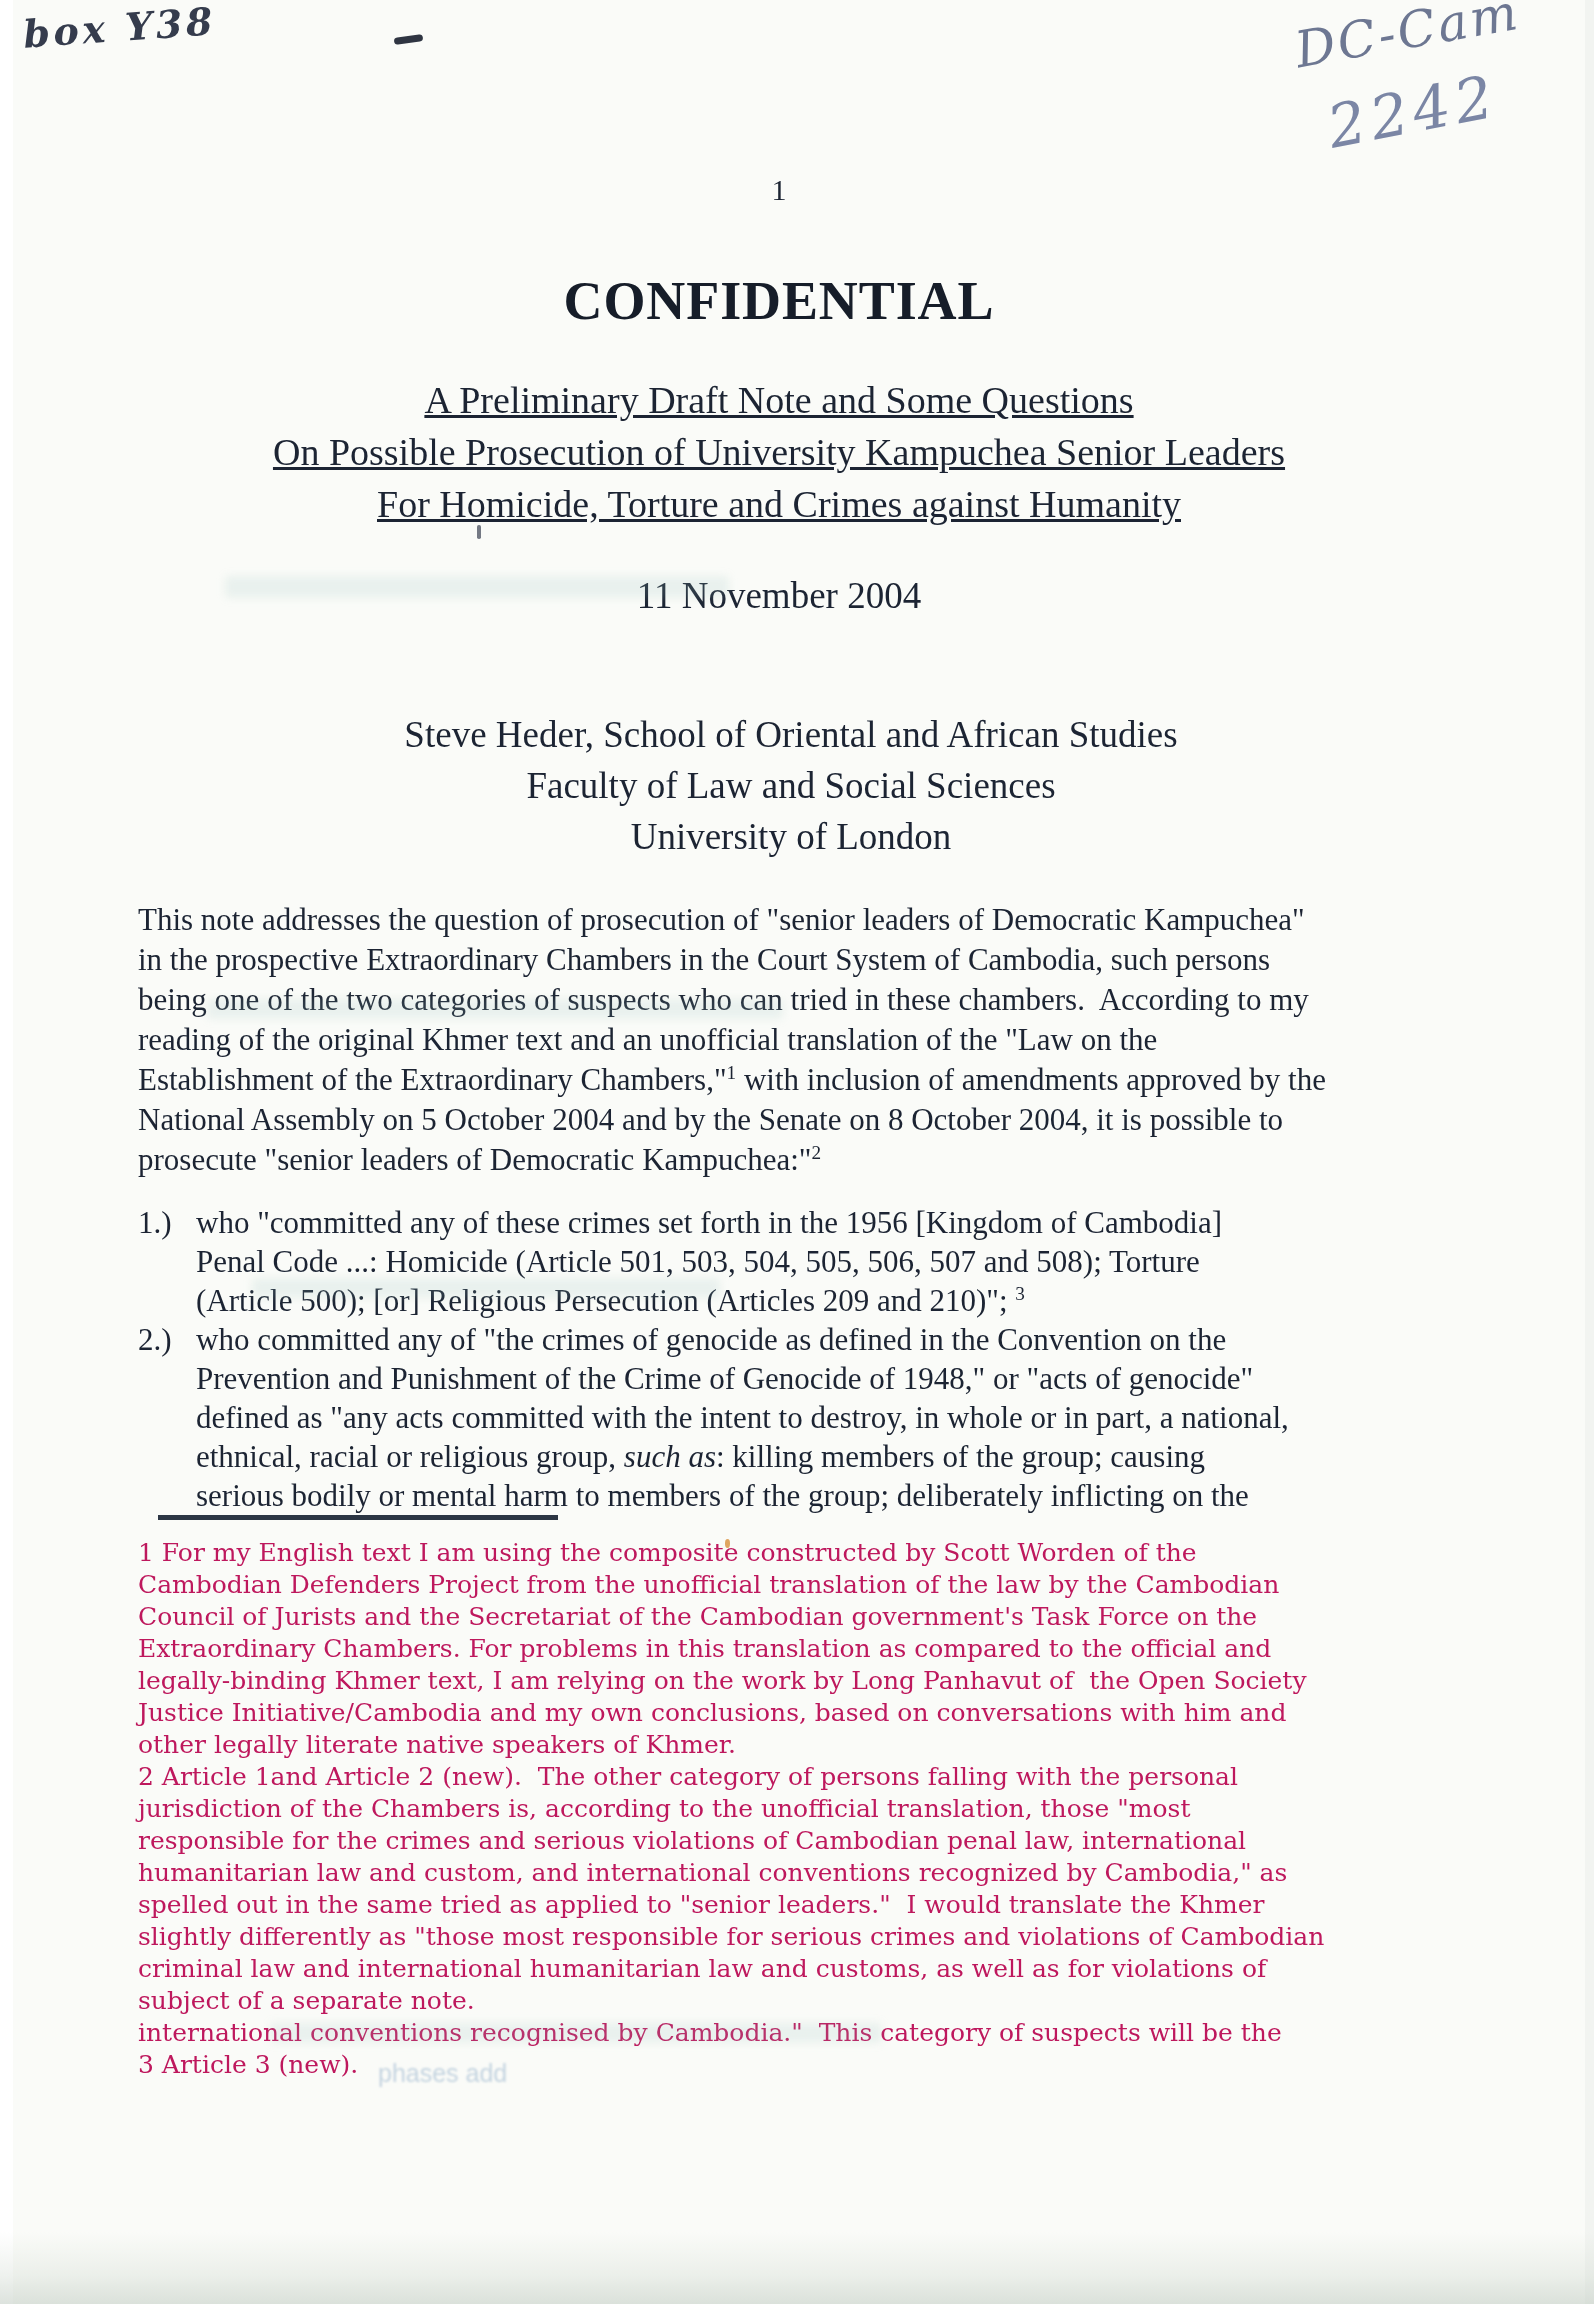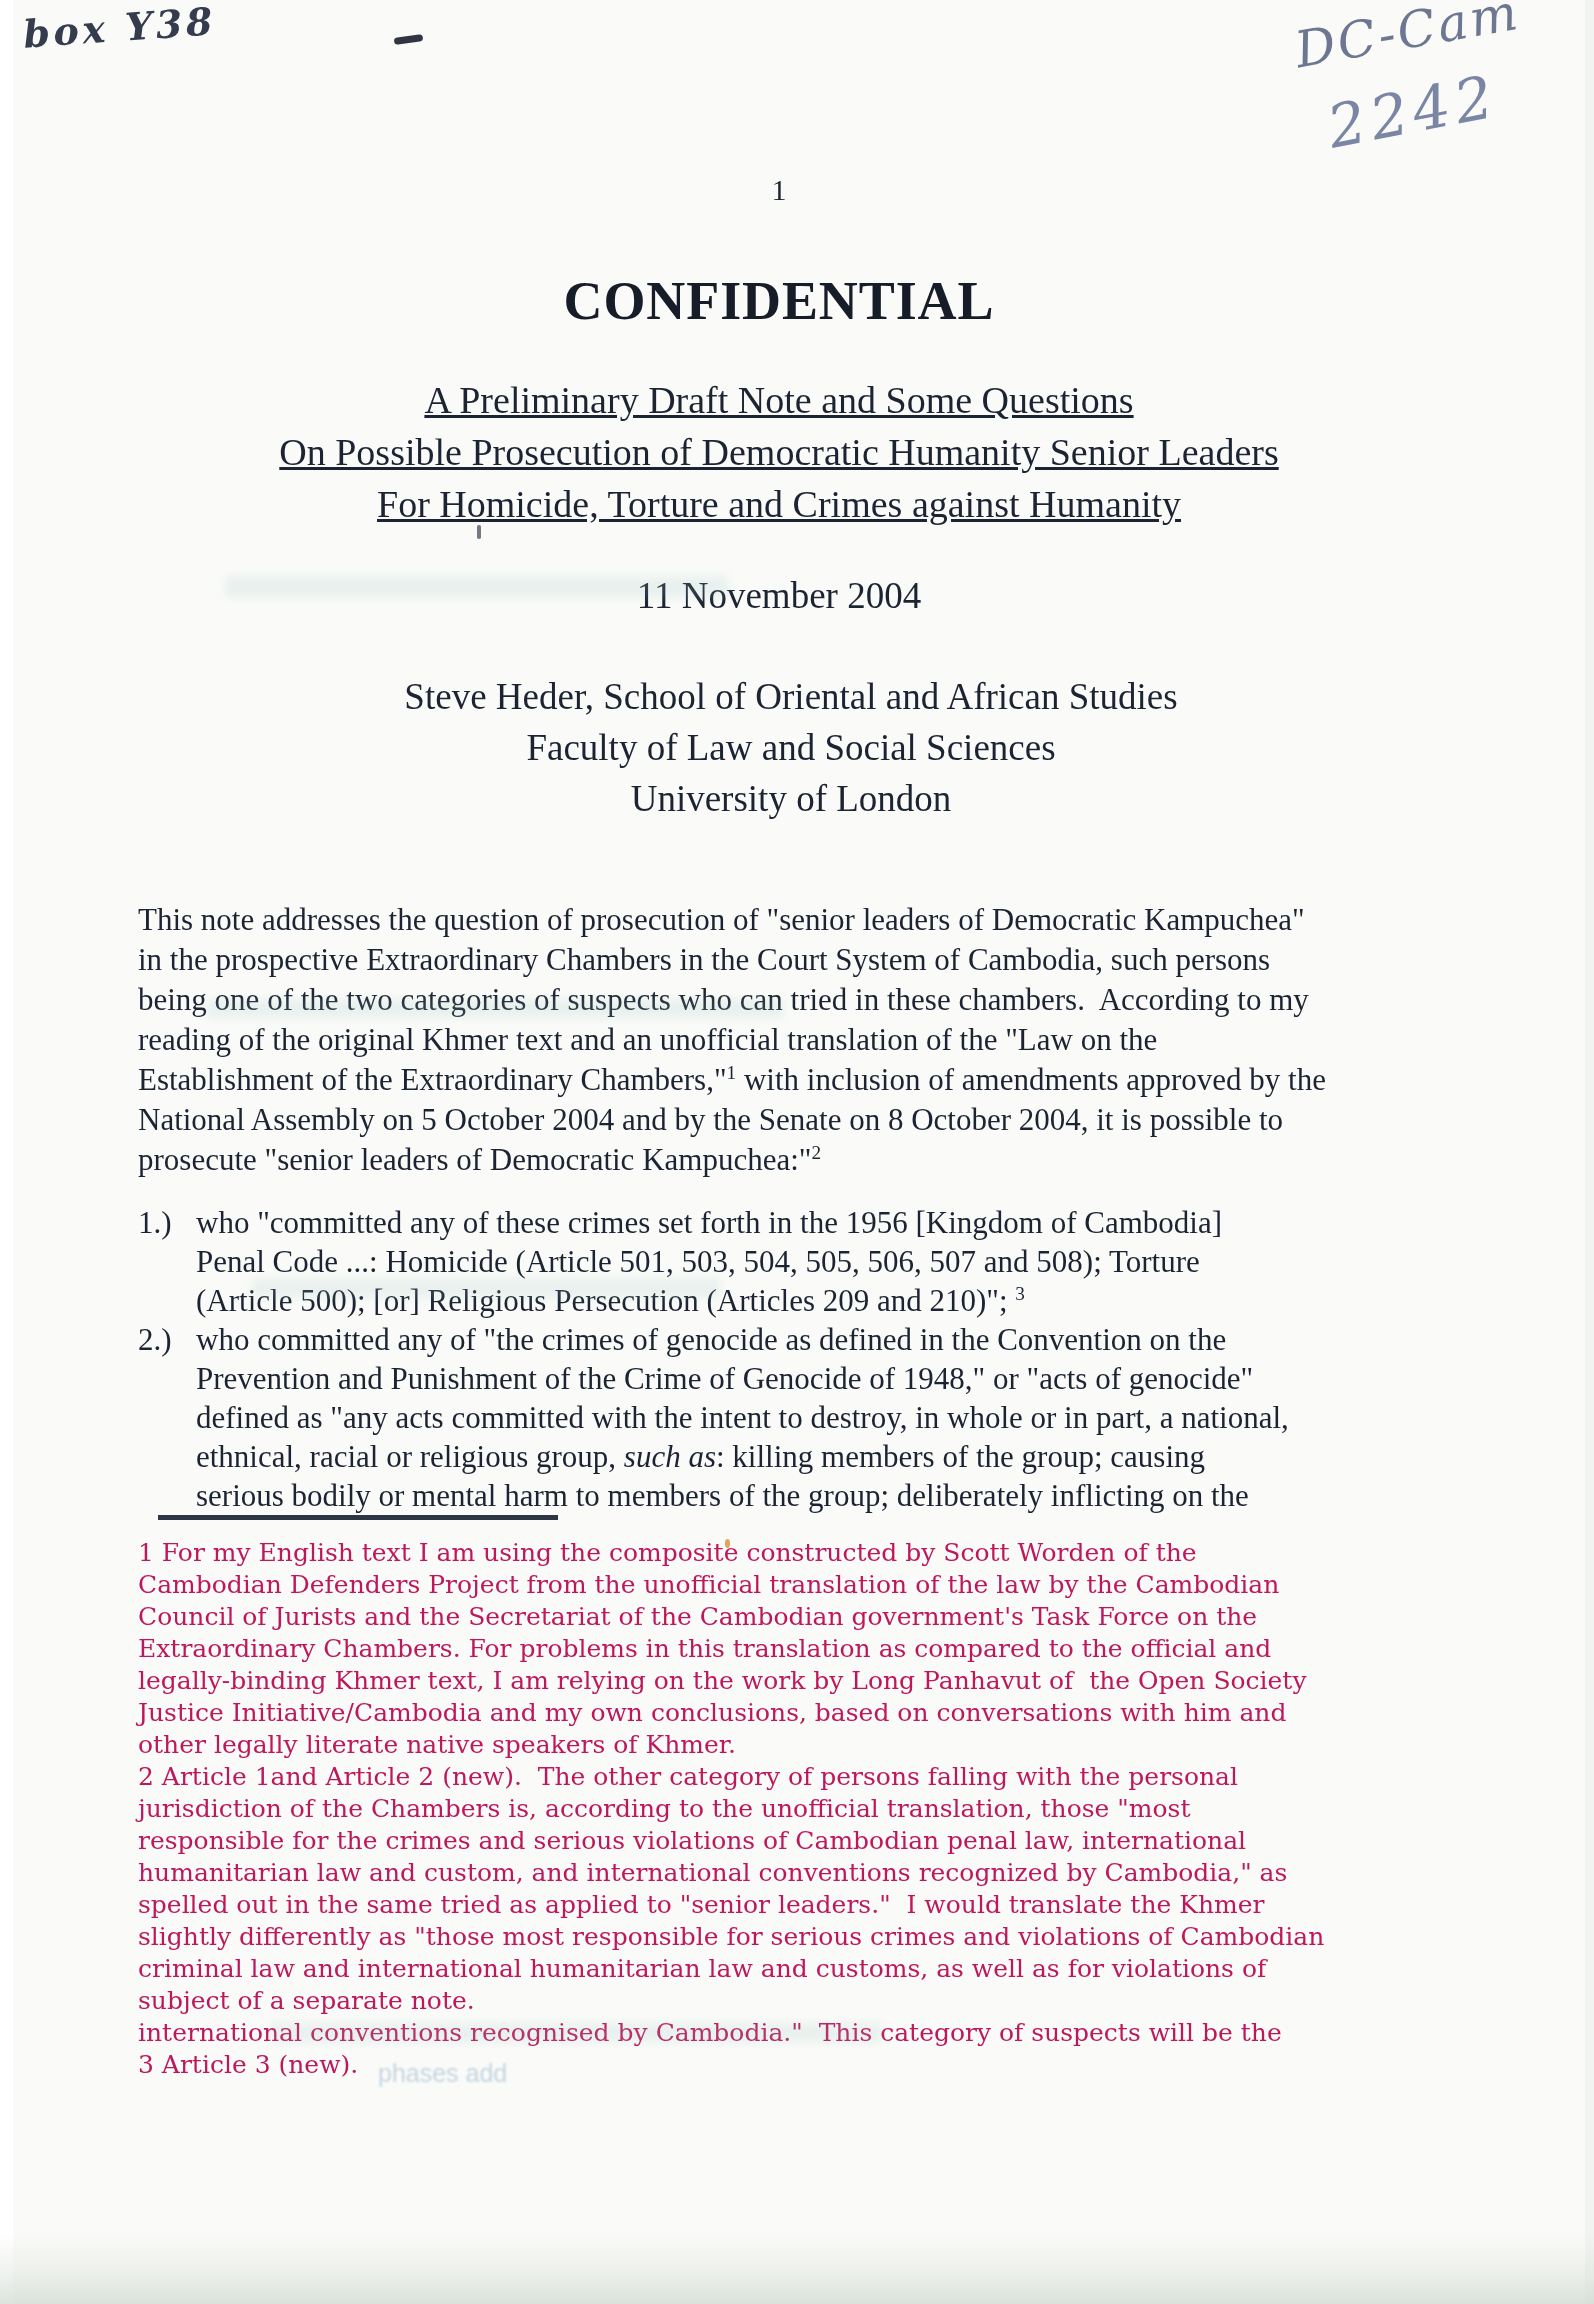--- a/index.html
+++ b/index.html
@@ -54,21 +54,21 @@
     width:29px;height:7.2px;background:#2f3542;
     transform:rotate(-8deg);border-radius:3.6px;
   }
 
   
   .centered{position:absolute;left:0;right:36px;text-align:center;}
   .page-number{top:173px;font-size:30px;}
   .classification{top:270px;font-size:54px;font-weight:bold;letter-spacing:0.9px;color:#161d29;}
   .doc-title{top:374px;font-size:38px;line-height:52px;text-decoration:underline;}
   .doc-date{top:574px;font-size:37px;}
-  .doc-author{top:671px;font-size:37px;line-height:51px;padding-left:24px;}
+  .doc-author{top:709px;font-size:37px;line-height:51px;padding-left:24px;}
 
   
   .body-block{position:absolute;left:138px;width:1368px;}
   .intro{top:900px;font-size:31px;line-height:40px;}
   .line{white-space:pre;}
   sup{font-size:62%;line-height:0;vertical-align:super;}
   em{font-style:italic;}
 
   .list{top:1203px;font-size:31px;line-height:39px;}
   .list-item{position:relative;padding-left:58px;margin:0;}
@@ -109,21 +109,21 @@
 
   <div class="hand hand-box">box Y38</div>
   <div class="stray-dash"></div>
   <div class="hand hand-dccam">DC-Cam</div>
   <div class="hand hand-2242">2242</div>
 
   <div class="centered page-number">1</div>
   <div class="centered classification">CONFIDENTIAL</div>
   <div class="centered doc-title">
       <div class="line">A Preliminary Draft Note and Some Questions</div>
-      <div class="line">On Possible Prosecution of Democratic Humanity Senior Leaders</div>
+      <div class="line">On Possible Prosecution of University Kampuchea Senior Leaders</div>
       <div class="line">For Homicide, Torture and Crimes against Humanity</div>
     </div>
   <div class="centered doc-date">11 November 2004</div>
   <div class="centered doc-author">
       <div class="line">Steve Heder, School of Oriental and African Studies</div>
       <div class="line">Faculty of Law and Social Sciences</div>
       <div class="line">University of London</div>
     </div>
 
   <div class="body-block intro">

